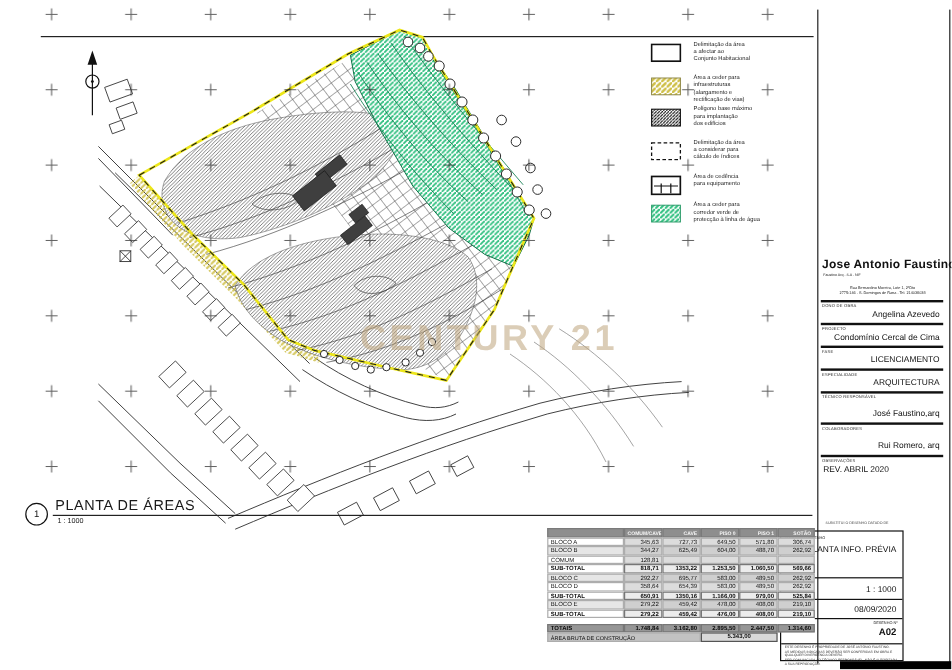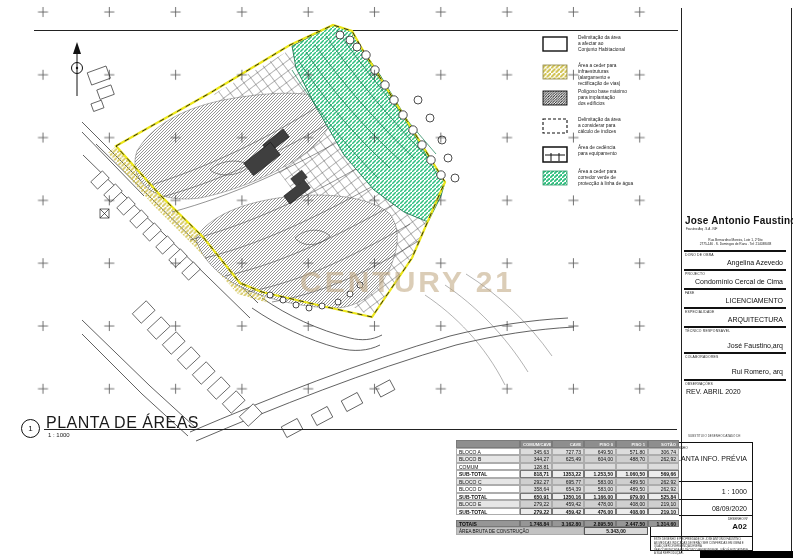--- a/index.html
+++ b/index.html
@@ -27,21 +27,21 @@
   #info-note{left:688px;top:434px;font-size:3px;color:#444;}
   #info-box{left:650px;top:442px;width:101px;height:107px;border:1.2px solid #111;}
   .ib-lbl{position:absolute;left:3px;font-size:3.2px;color:#222;}
   .ib-lbl-r{position:absolute;right:4px;font-size:3.2px;color:#222;}
   .ib-val{position:absolute;right:5px;font-size:7px;white-space:nowrap;}
   .ib-div{position:absolute;left:0;width:100%;height:1.4px;background:#111;}
   .ib-disc{position:absolute;left:3px;right:3px;font-size:2.8px;line-height:3.5px;color:#333;white-space:pre-line;}
   
   #plan-circle{left:21px;top:419px;width:17px;height:17px;border:1px solid #111;border-radius:50%;
                text-align:center;font-size:8px;line-height:17px;}
-  #plan-title{left:46px;top:414px;font-size:16px;letter-spacing:0.5px;color:#1a1a1a;}
+  #plan-title{left:46px;top:414px;font-size:12px;letter-spacing:0.5px;color:#1a1a1a;}
   #plan-rule{left:44px;top:429px;width:633px;height:0;border-top:1.3px solid #222;}
   #plan-scale{left:48px;top:432px;font-size:6px;color:#222;}
   
   #areas-table{left:456px;top:440px;display:grid;grid-template-columns:64px 32px 32px 32px 32px 31px;}
   .tc{font-size:5px;line-height:7px;height:7.5px;padding:0 2px;border:0.5px solid #adadad;
       box-sizing:border-box;overflow:hidden;white-space:nowrap;}
   .tc.num{text-align:right;}
   .tc.th{background:#8e8e8e;color:#f6f6f6;font-size:4.2px;font-weight:bold;border-color:#7a7a7a;}
   .tc.data{background:#fff;}
   .tc.alt{background:#e6e6e6;}

